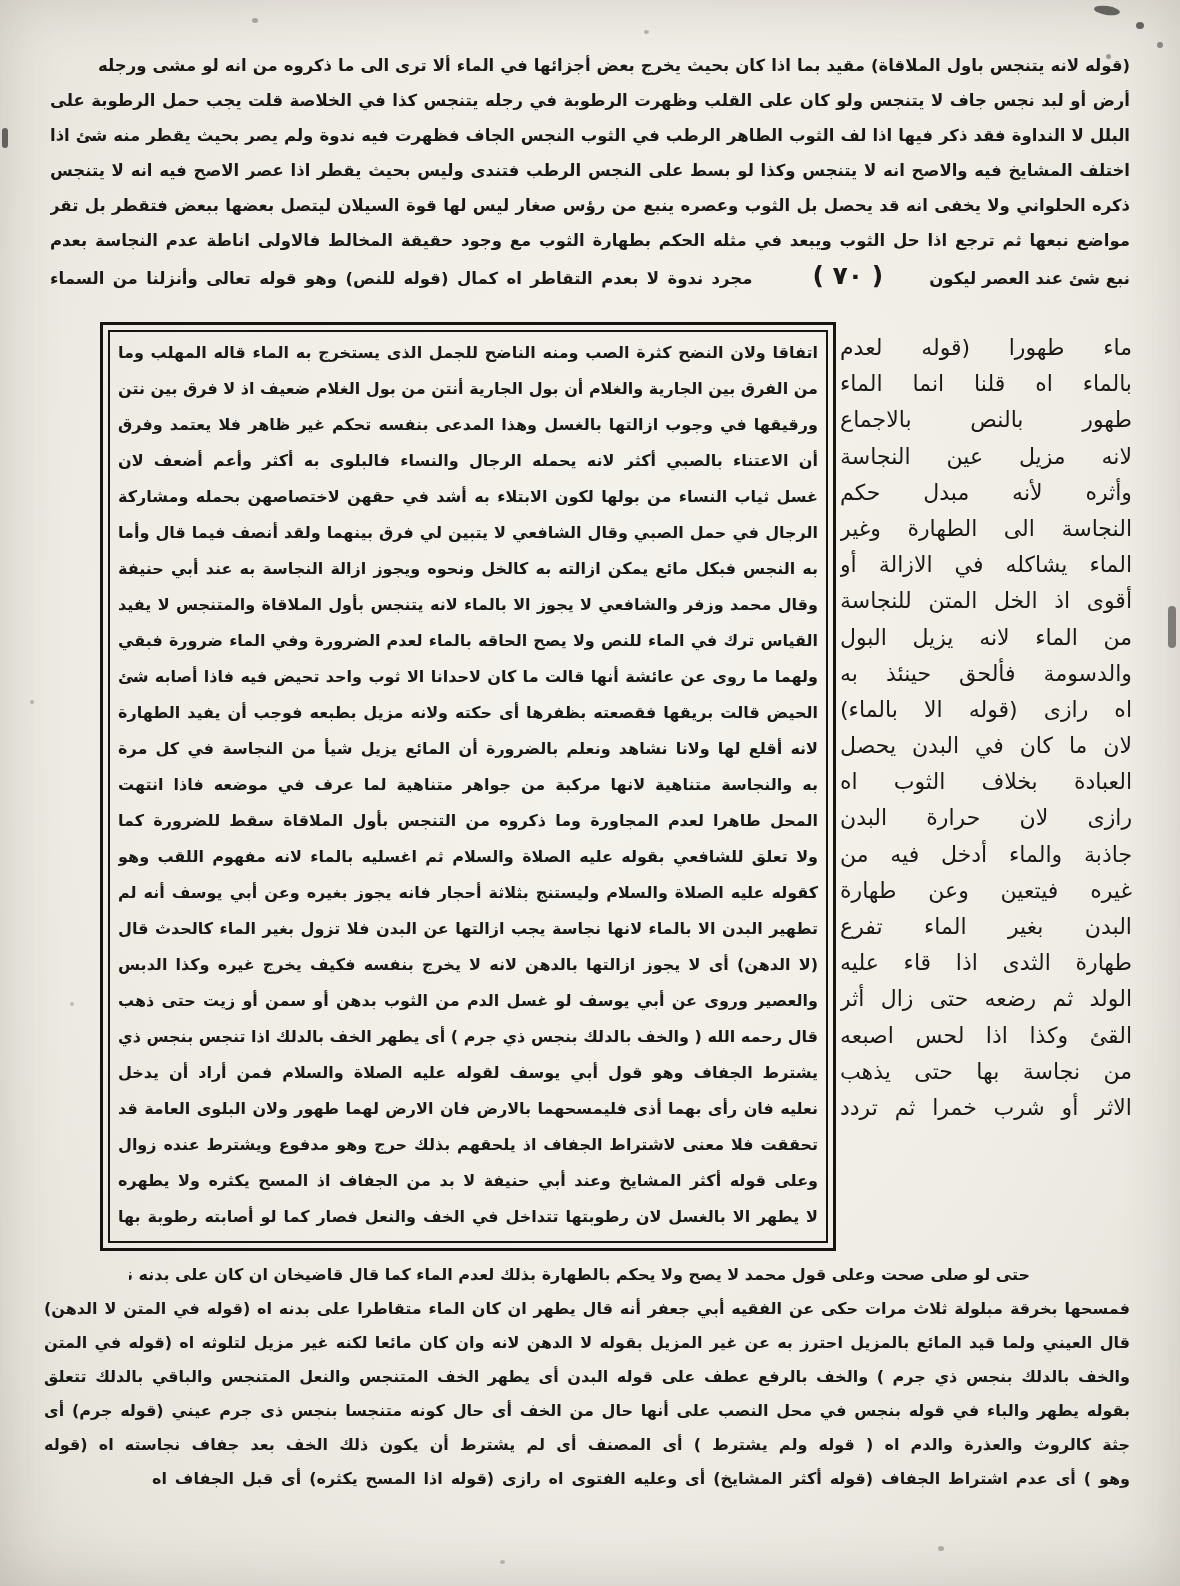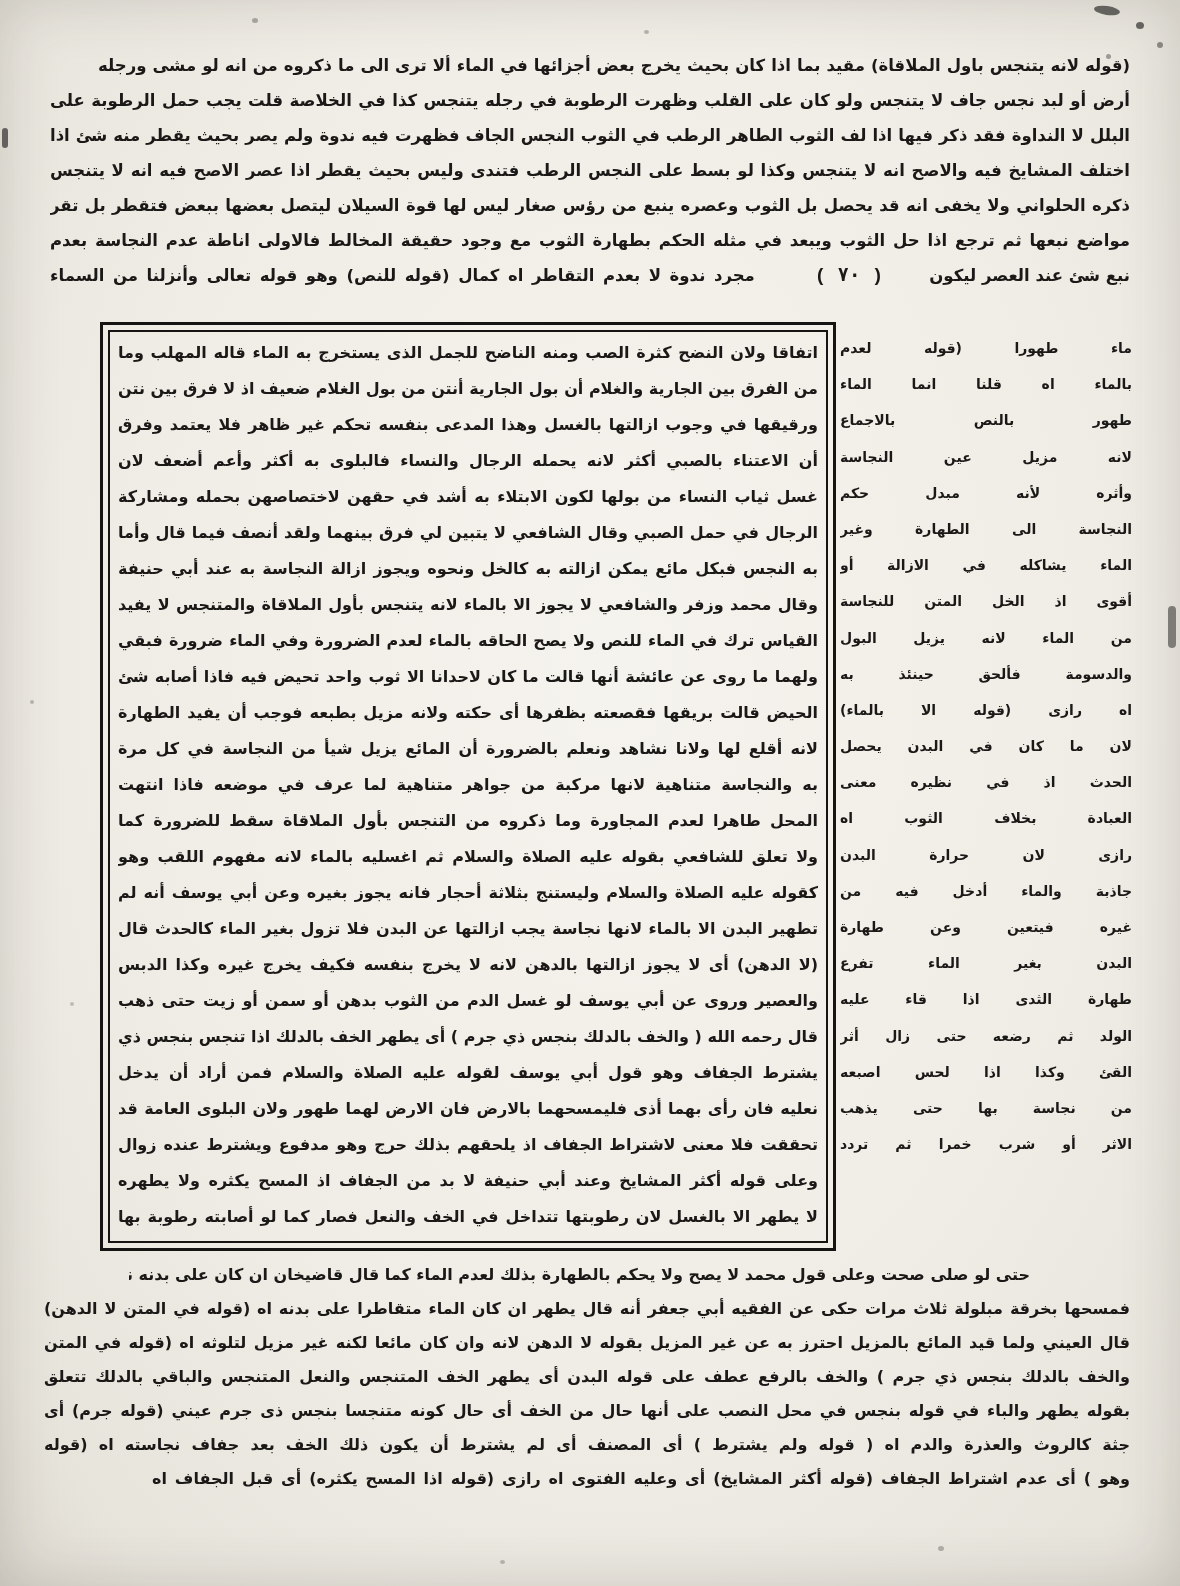--- a/index.html
+++ b/index.html
@@ -21,40 +21,40 @@
     font-size:16.5px;font-weight:700;line-height:35px;height:35px;
     overflow:hidden;text-align:justify;text-align-last:justify;
     white-space:normal;
   }
   .hline.indent-left{padding-left:48px;}
   .pagenum-line{
     display:flex;justify-content:space-between;align-items:baseline;
     font-size:16.5px;font-weight:700;line-height:35px;height:35px;overflow:hidden;
   }
   .pn-right{flex:0 0 auto;text-align:right;}
-  .pn-num{flex:0 0 auto;font-size:19px;letter-spacing:2px;padding:0 46px 0 60px;font-family:Liberation Mono, monospace;}
+  .pn-num{flex:0 0 auto;font-size:25px;letter-spacing:2px;padding:0 46px 0 60px;}
   .pn-left{flex:1 1 auto;text-align:justify;text-align-last:justify;overflow:hidden;}
   
   .frame-outer{
     position:absolute;top:322px;left:100px;width:736px;height:929px;
     border:3.5px solid #151412;padding:5px;box-sizing:border-box;
     background:transparent;
   }
   .frame-inner{
     border:2px solid #151412;height:100%;box-sizing:border-box;
     padding:3px 8px;overflow:hidden;
   }
   .bline{
     font-size:16px;font-weight:700;line-height:36px;height:36px;
     overflow:hidden;text-align:justify;text-align-last:justify;
   }
   
   .margin-col{position:absolute;top:330px;right:48px;width:292px;}
   .mline{
-    font-size:14px;font-weight:700;line-height:36.2px;height:36.2px;
+    font-size:22px;font-weight:400;line-height:36.2px;height:36.2px;
     overflow:hidden;text-align:justify;text-align-last:justify;
   }
   
   .footer{position:absolute;top:1258px;right:50px;left:44px;}
   .fline{
     font-size:16px;font-weight:700;line-height:34px;height:34px;
     overflow:hidden;text-align:justify;text-align-last:justify;
   }
   .fline.first{
     display:flex;justify-content:space-between;
@@ -133,21 +133,20 @@
     <div class="mline">طهور بالنص بالاجماع</div>
     <div class="mline">لانه مزيل عين النجاسة</div>
     <div class="mline">وأثره لأنه مبدل حكم</div>
     <div class="mline">النجاسة الى الطهارة وغير</div>
     <div class="mline">الماء يشاكله في الازالة أو</div>
     <div class="mline">أقوى اذ الخل المتن للنجاسة</div>
     <div class="mline">من الماء لانه يزيل البول</div>
     <div class="mline">والدسومة فألحق حينئذ به</div>
     <div class="mline">اه رازى (قوله الا بالماء)</div>
     <div class="mline">لان ما كان في البدن يحصل</div>
-    <div class="mline">الحدث اذ في نظيره معنى</div>
     <div class="mline">العبادة بخلاف الثوب اه</div>
     <div class="mline">رازى لان حرارة البدن</div>
     <div class="mline">جاذبة والماء أدخل فيه من</div>
     <div class="mline">غيره فيتعين وعن طهارة</div>
     <div class="mline">البدن بغير الماء تفرع</div>
     <div class="mline">طهارة الثدى اذا قاء عليه</div>
     <div class="mline">الولد ثم رضعه حتى زال أثر</div>
     <div class="mline">القئ وكذا اذا لحس اصبعه</div>
     <div class="mline">من نجاسة بها حتى يذهب</div>
     <div class="mline">الاثر أو شرب خمرا ثم تردد</div>

